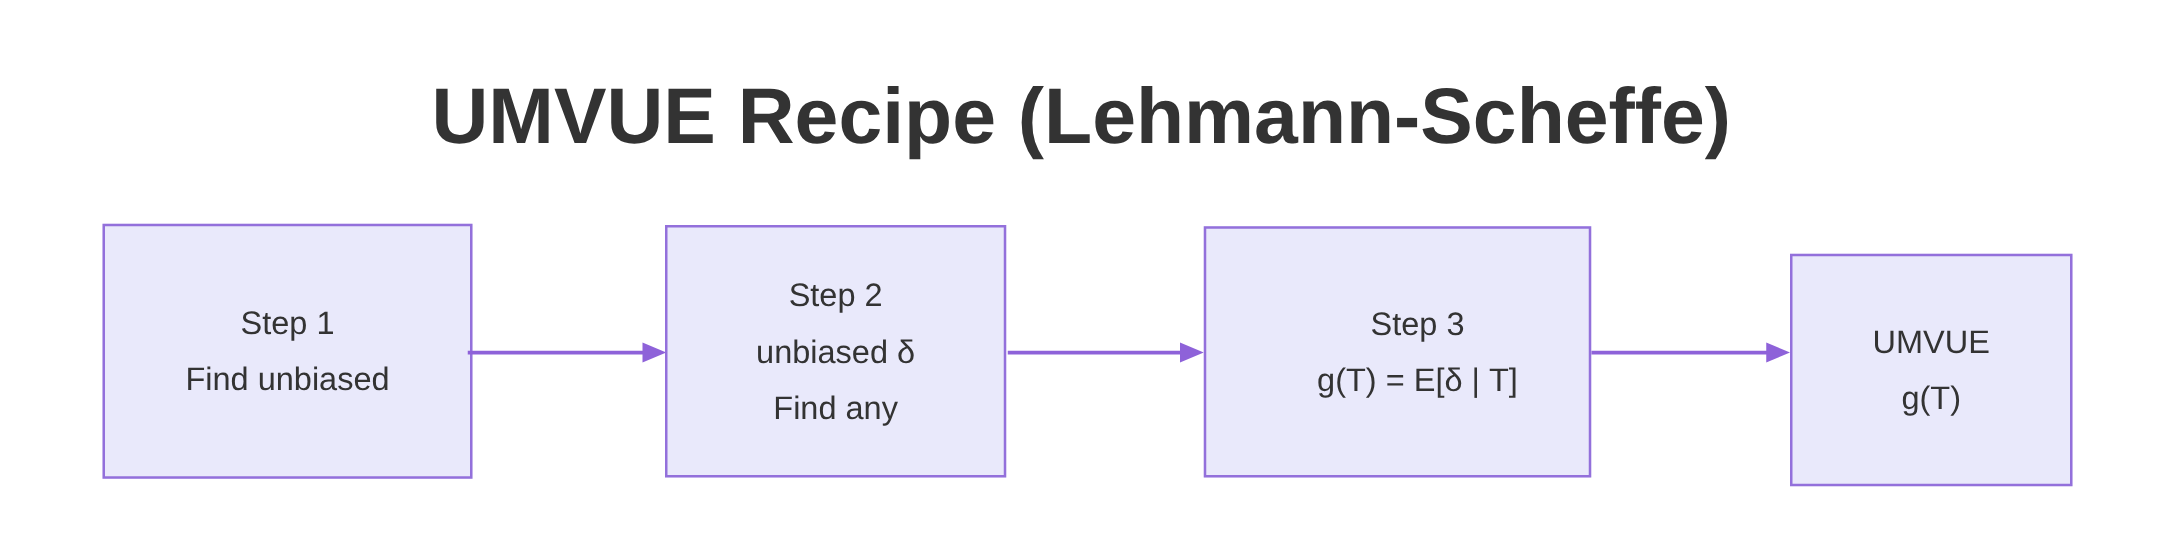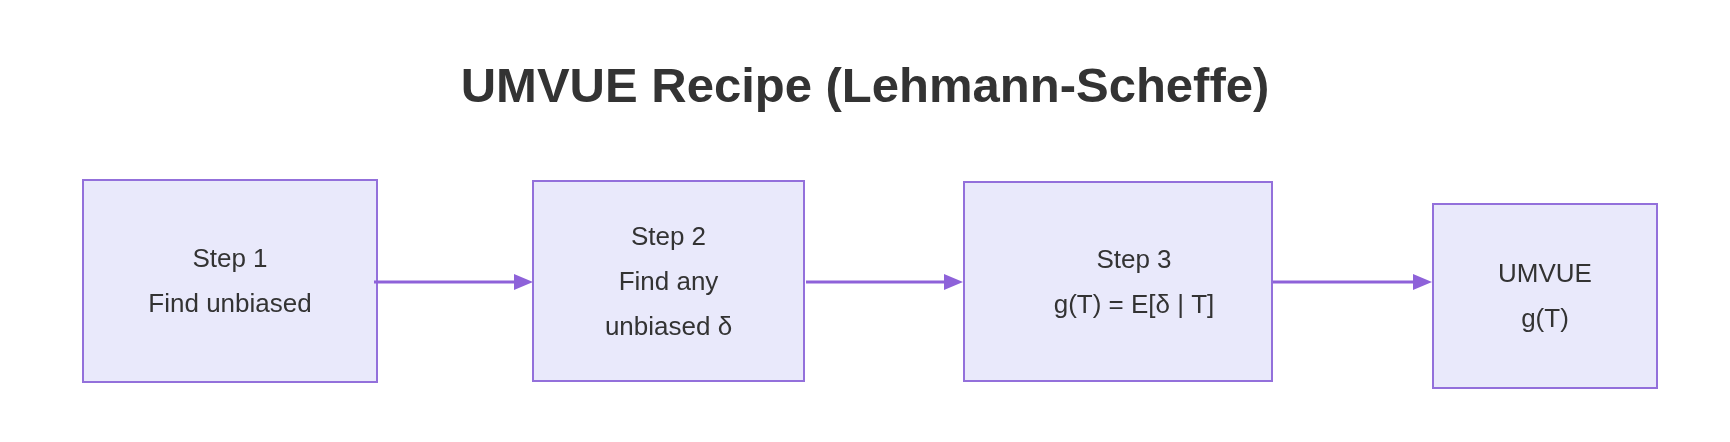--- a/index.html
+++ b/index.html
@@ -19,21 +19,21 @@
     overflow:hidden;
     font-family:"Liberation Sans","DejaVu Sans",sans-serif;
     color:var(--text);
   }
   .diagram-title{
     position:absolute;
     top:57px;
     left:0;
     width:1730px;
     text-align:center;
-    font-size:49px;
+    font-size:63px;
     font-weight:700;
     letter-spacing:0px;
     color:var(--text);
   }
   .node{
     position:absolute;
     background:var(--node-fill);
     border:2px solid var(--node-border);
     display:flex;
     flex-direction:column;
@@ -68,22 +68,22 @@
     <div class="line">Find unbiased</div>
   </div>
 
   <svg class="arrow" id="arrow-1" width="161" height="20" viewBox="0 0 161 20">
     <line x1="0" y1="10" x2="142" y2="10" stroke="#8E62D9" stroke-width="3"></line>
     <polygon points="140,2 159,10 140,18" fill="#8E62D9"></polygon>
   </svg>
 
   <div class="node" id="node-step2">
     <div class="line">Step 2</div>
+    <div class="line">unbiased δ</div>
     <div class="line">Find any</div>
-    <div class="line">unbiased δ</div>
   </div>
 
   <svg class="arrow" id="arrow-2" width="159" height="20" viewBox="0 0 159 20">
     <line x1="0" y1="10" x2="140" y2="10" stroke="#8E62D9" stroke-width="3"></line>
     <polygon points="138,2 157,10 138,18" fill="#8E62D9"></polygon>
   </svg>
 
   <div class="node" id="node-step3">
     <div class="line">Step 3</div>
     <div class="line">g(T) = E[δ | T]</div>

